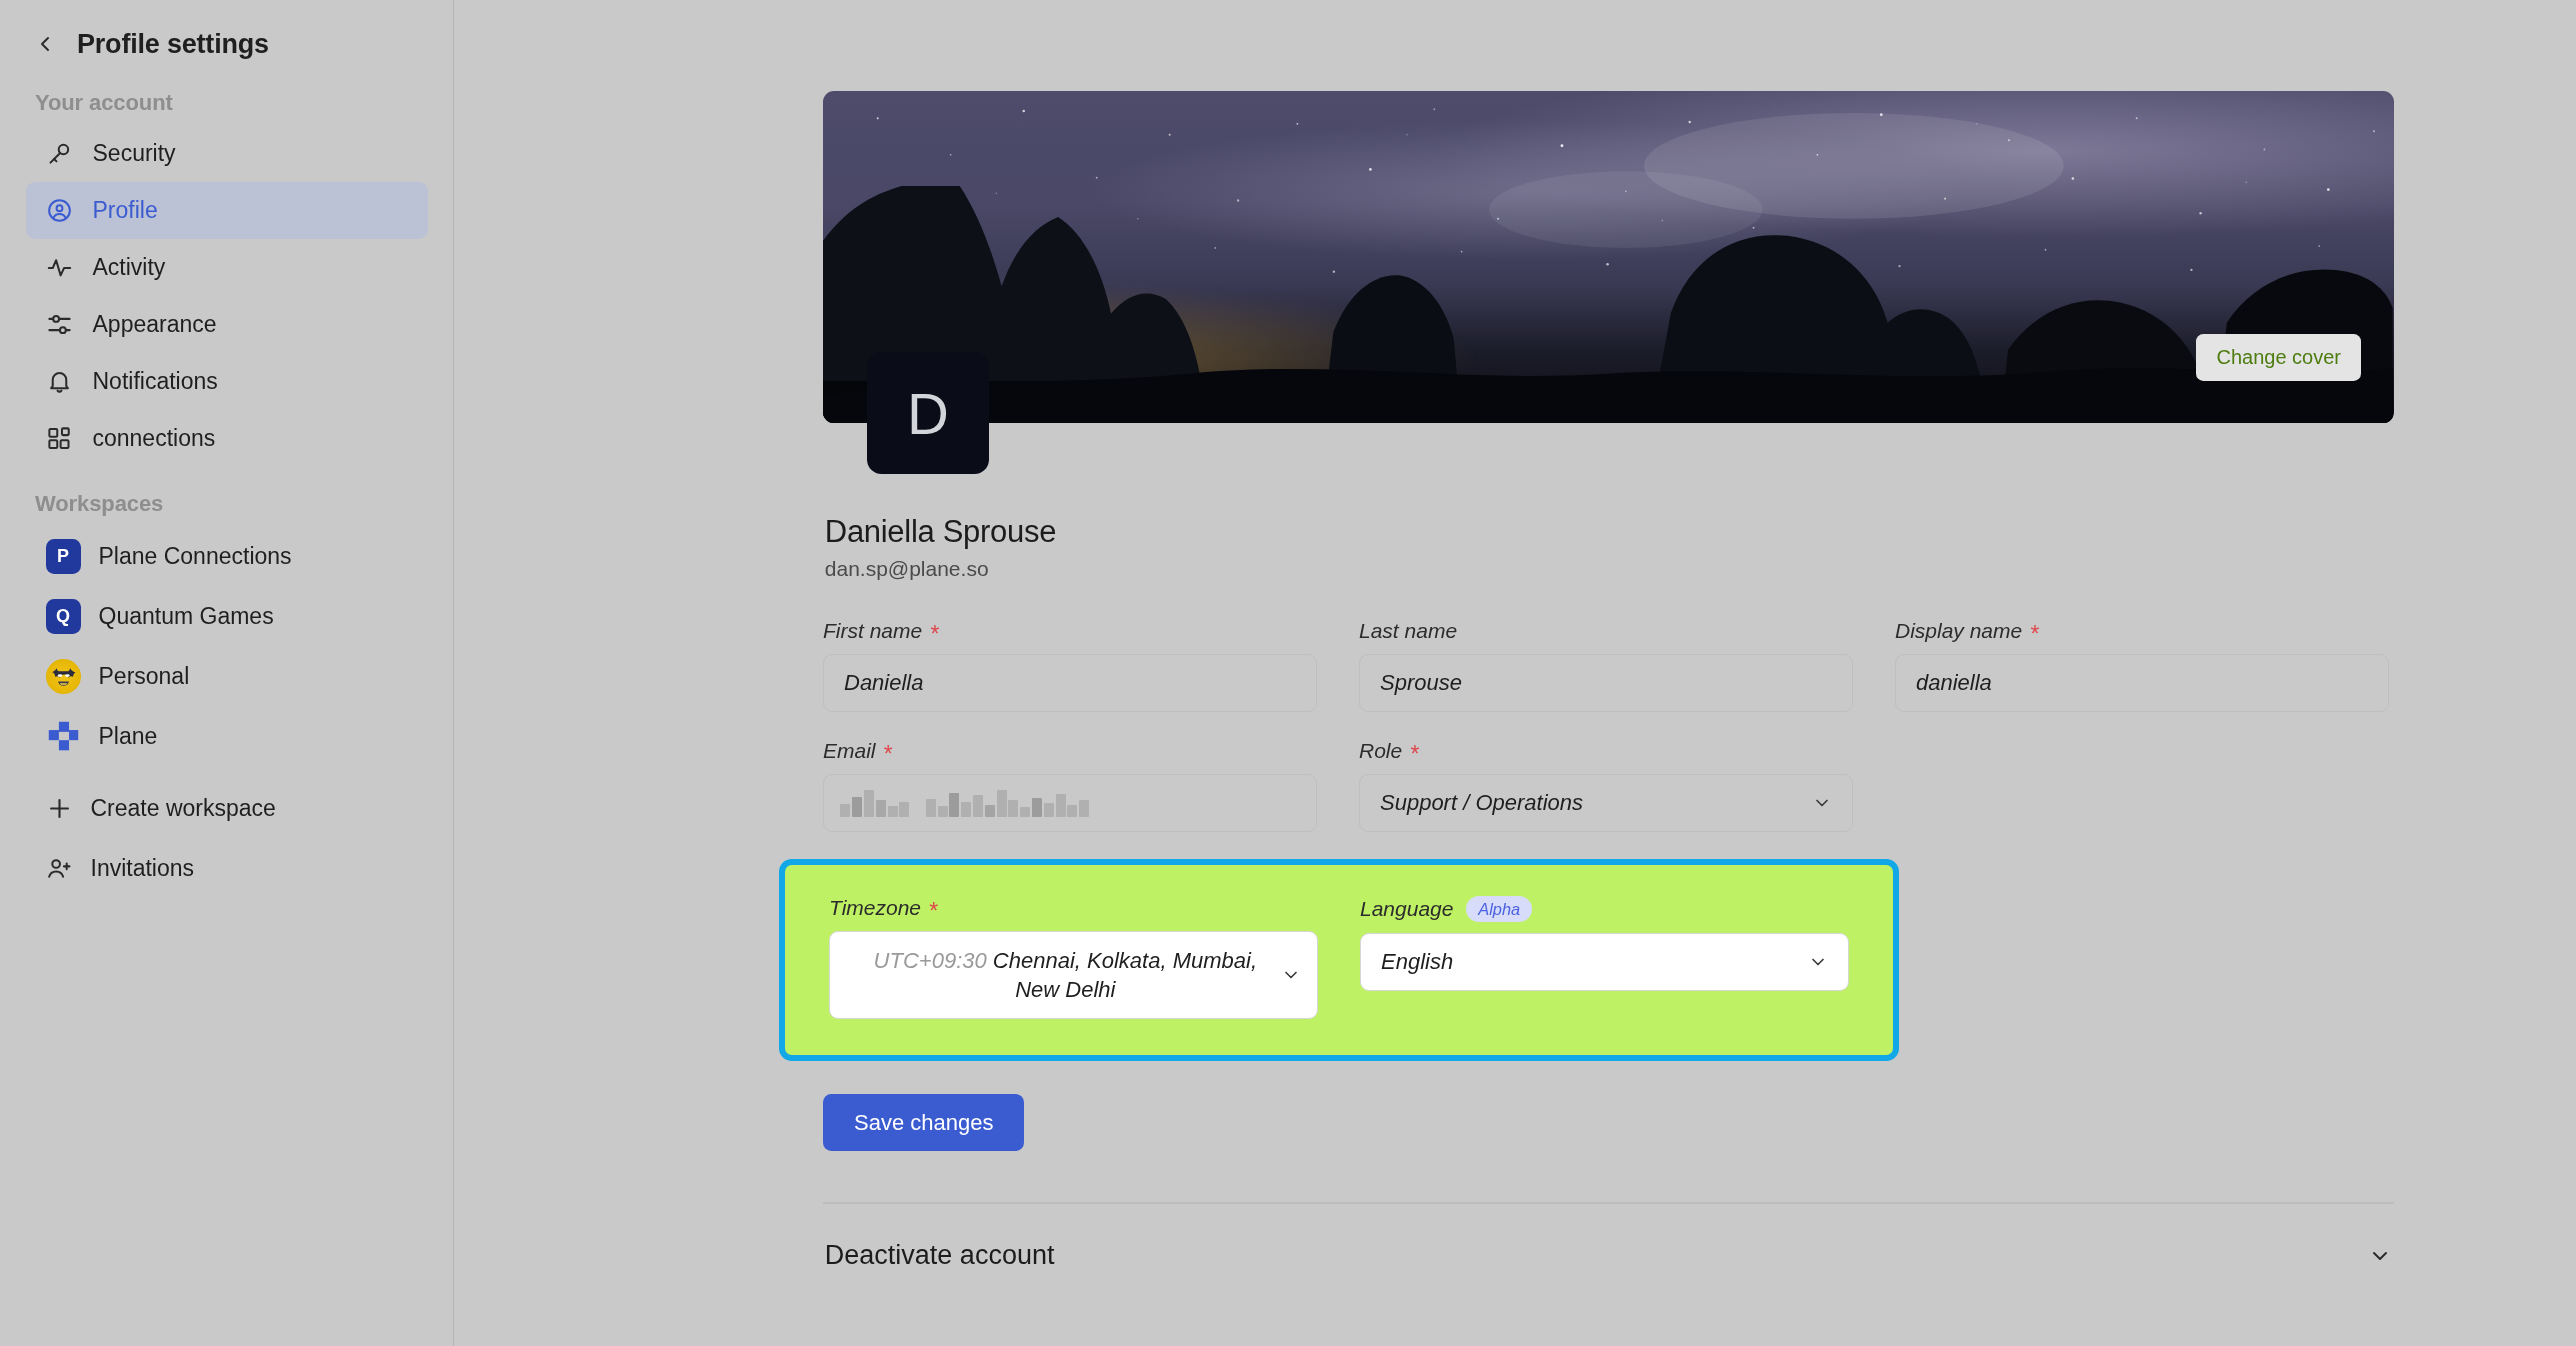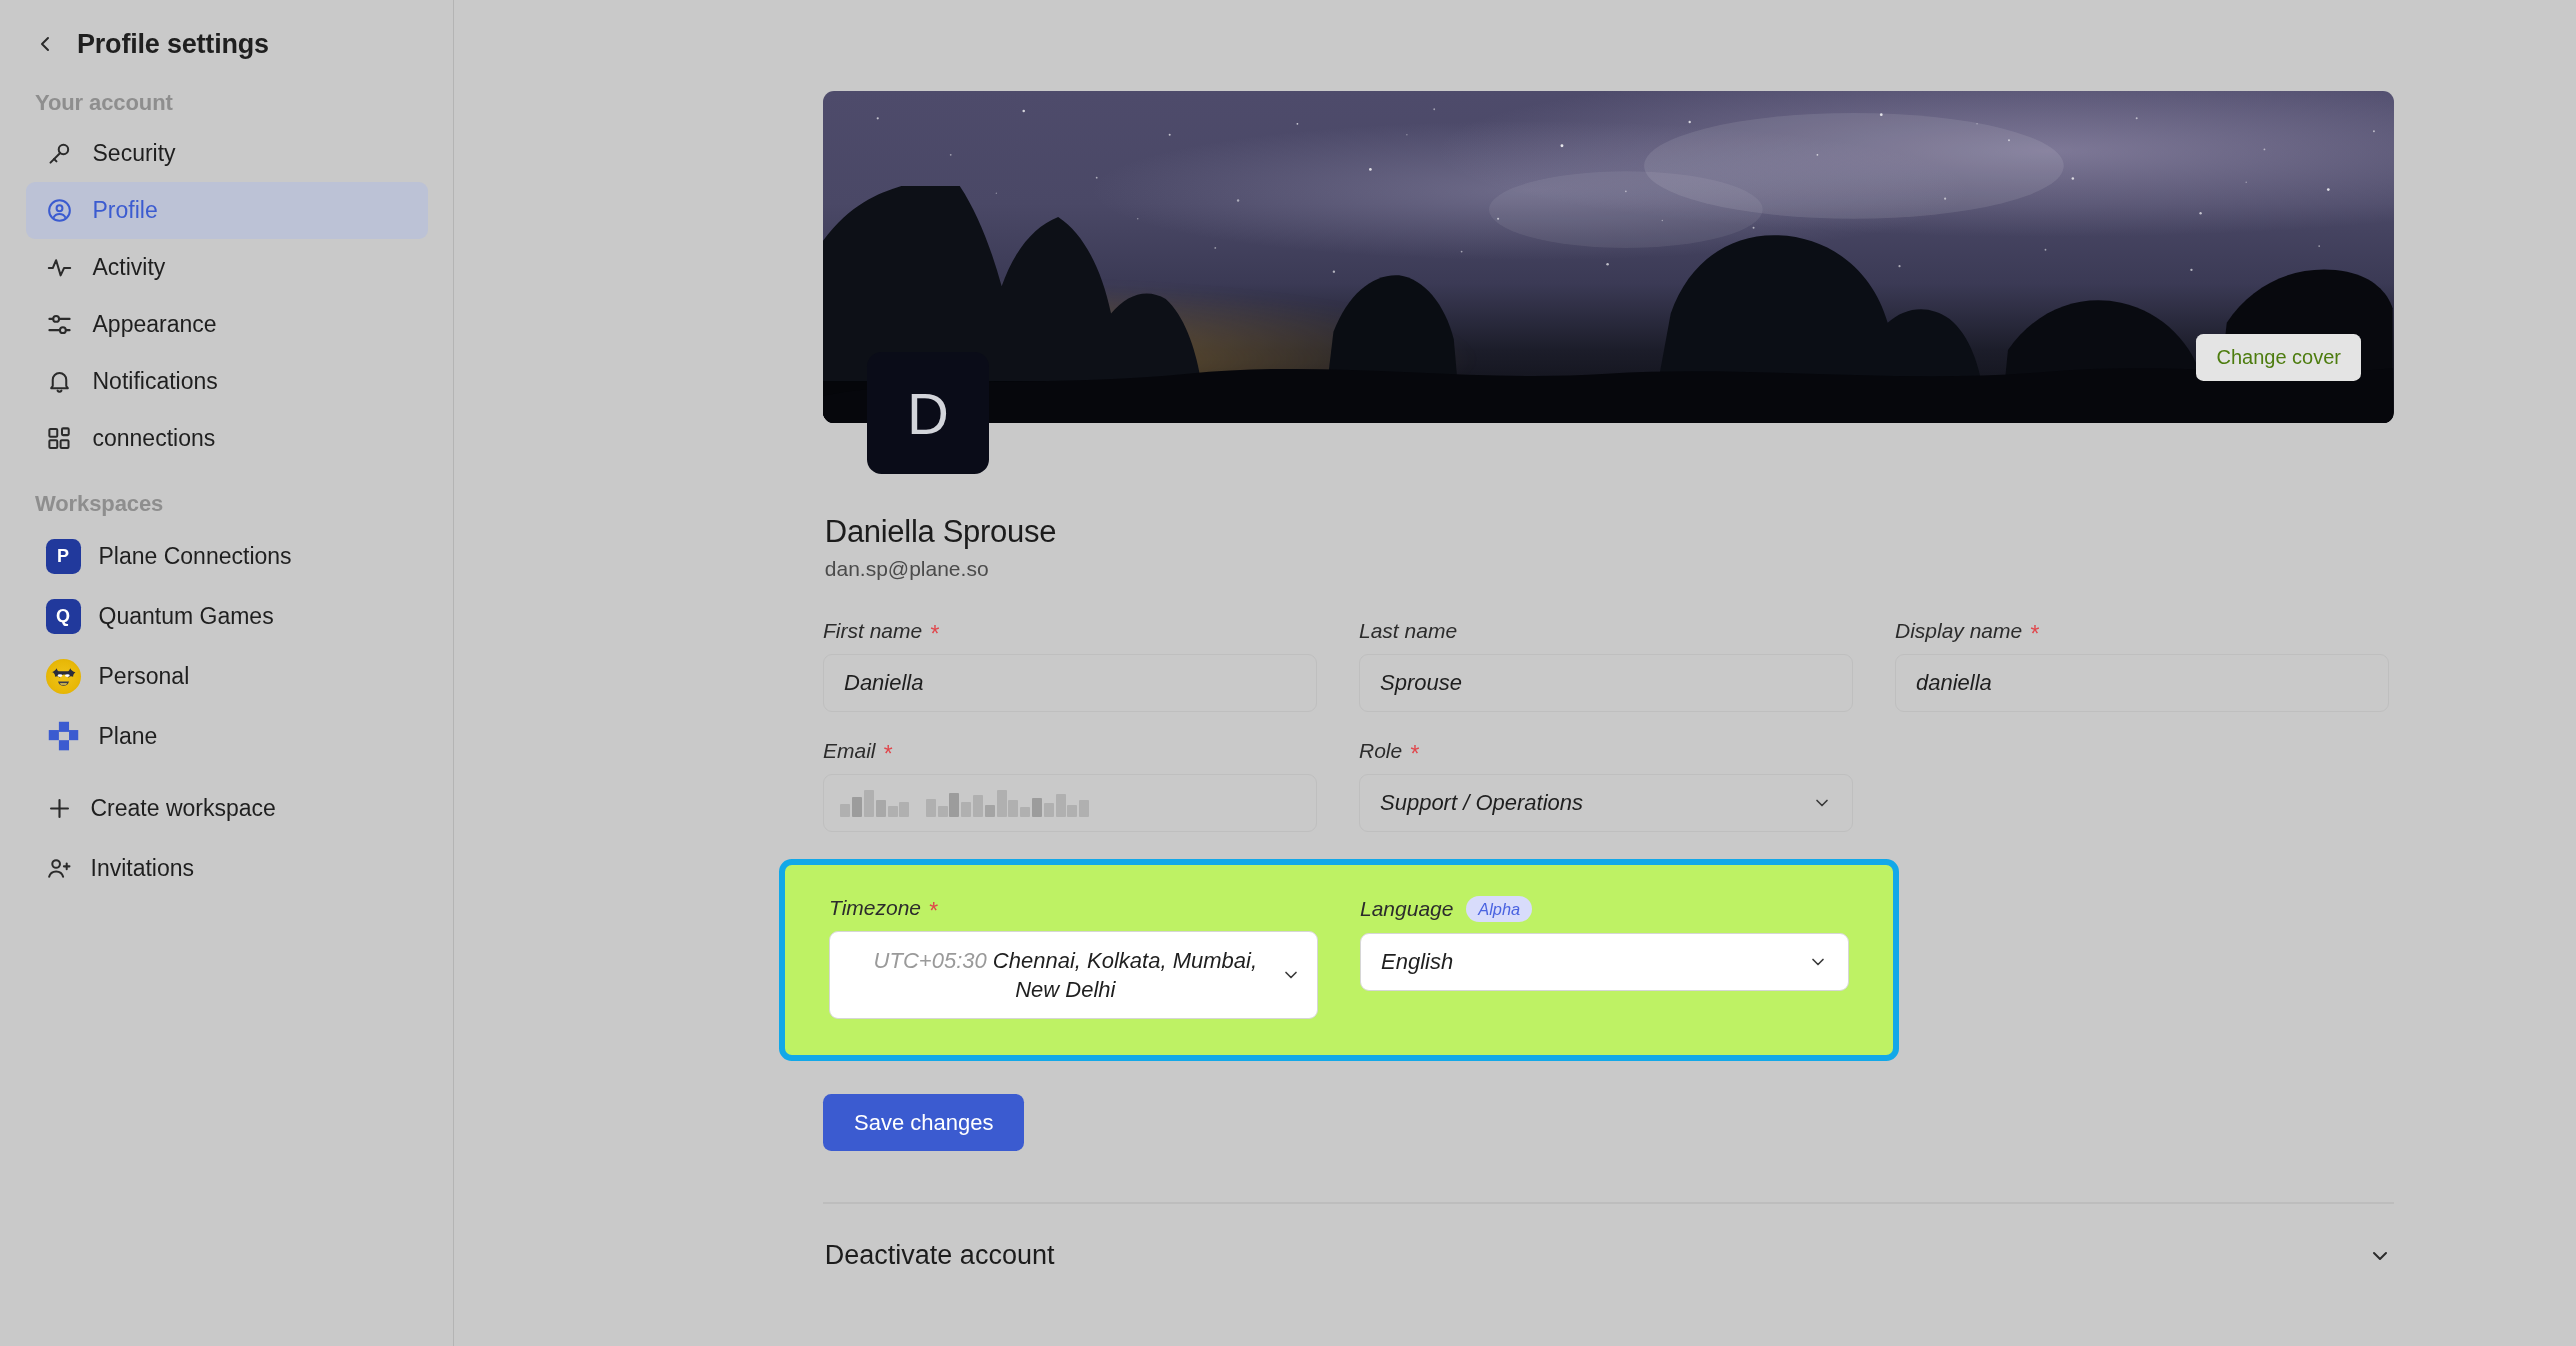--- a/index.html
+++ b/index.html
@@ -472,21 +472,21 @@
 
         
         <div class="hl-box">
           <div class="row" style="margin-bottom:0">
             <div class="fld">
               <div class="lbl">
                 <span>Timezone</span>
                 <span class="req">*</span>
               </div>
               <div class="sel tz-sel">
-                <span class="tz-text"><span class="tz-off">UTC+05:30</span> <span>Chennai, Kolkata, Mumbai, New Delhi</span></span>
+                <span class="tz-text"><span class="tz-off">UTC+09:30</span> <span>Chennai, Kolkata, Mumbai, New Delhi</span></span>
                 <span class="chev">
                   <svg viewBox="0 0 24 24" fill="none" stroke="currentColor" stroke-width="2" stroke-linecap="round" stroke-linejoin="round">
                       <polyline points="6 9 12 15 18 9"></polyline>
                     </svg>
                 </span>
               </div>
             </div>
 
             <div class="fld">
               <div class="lbl">

